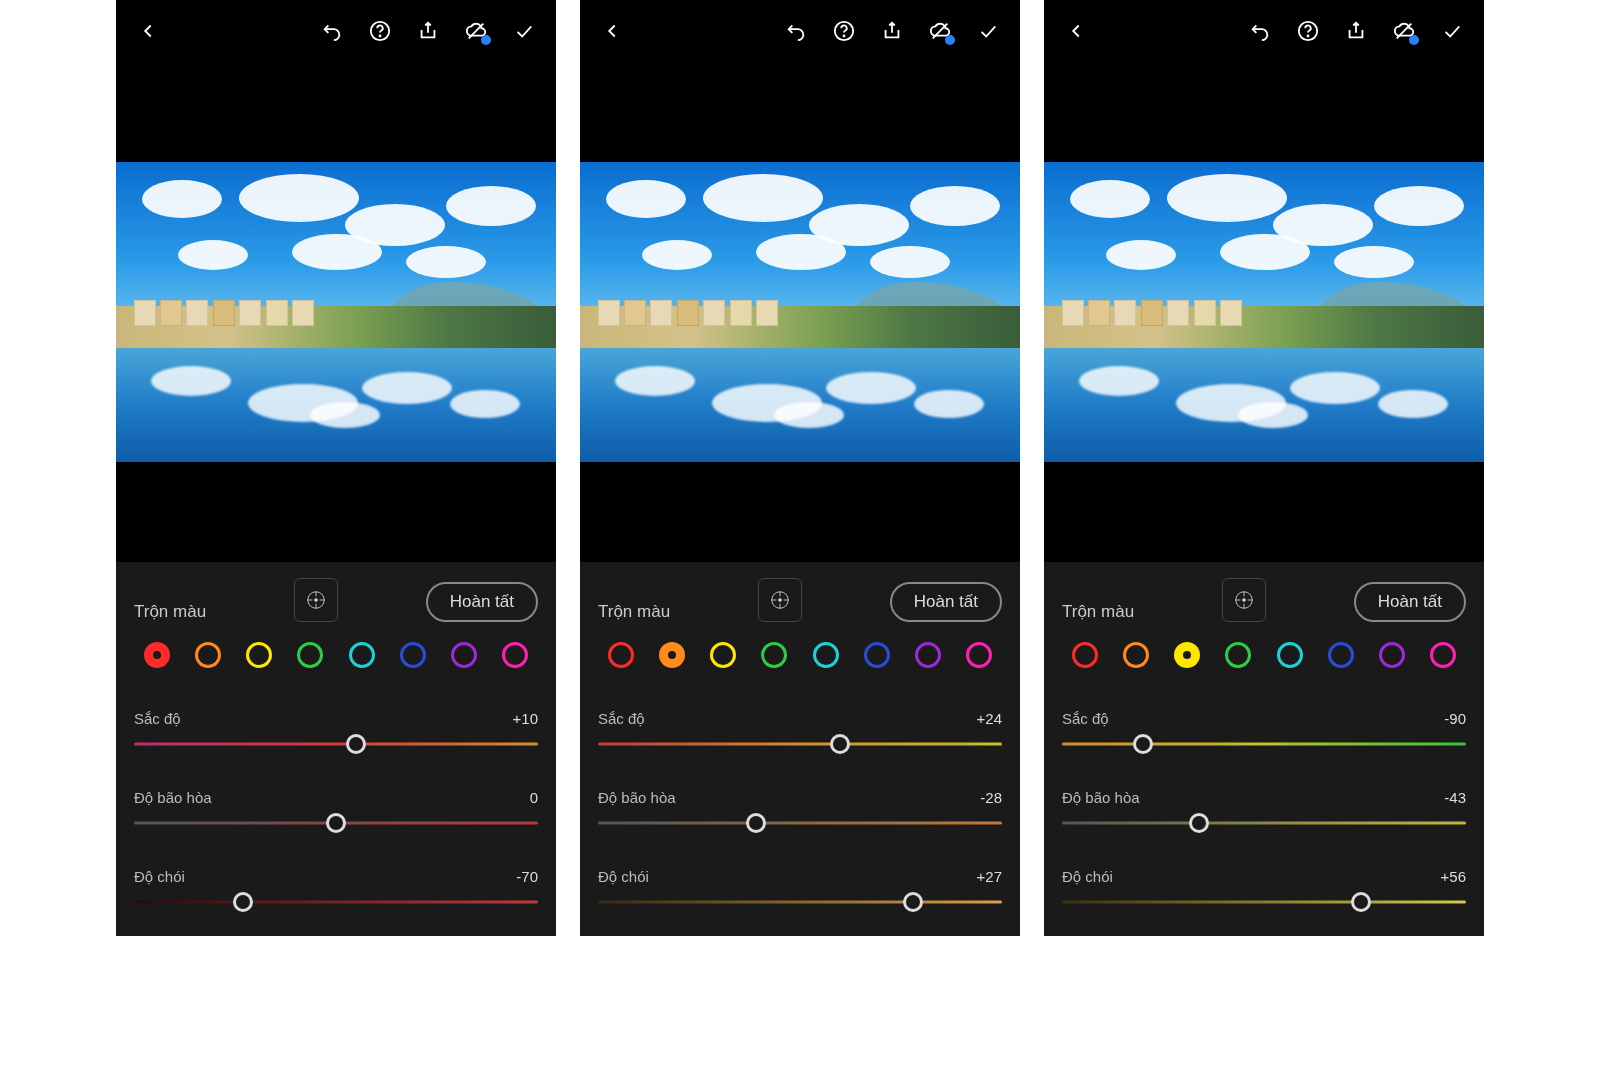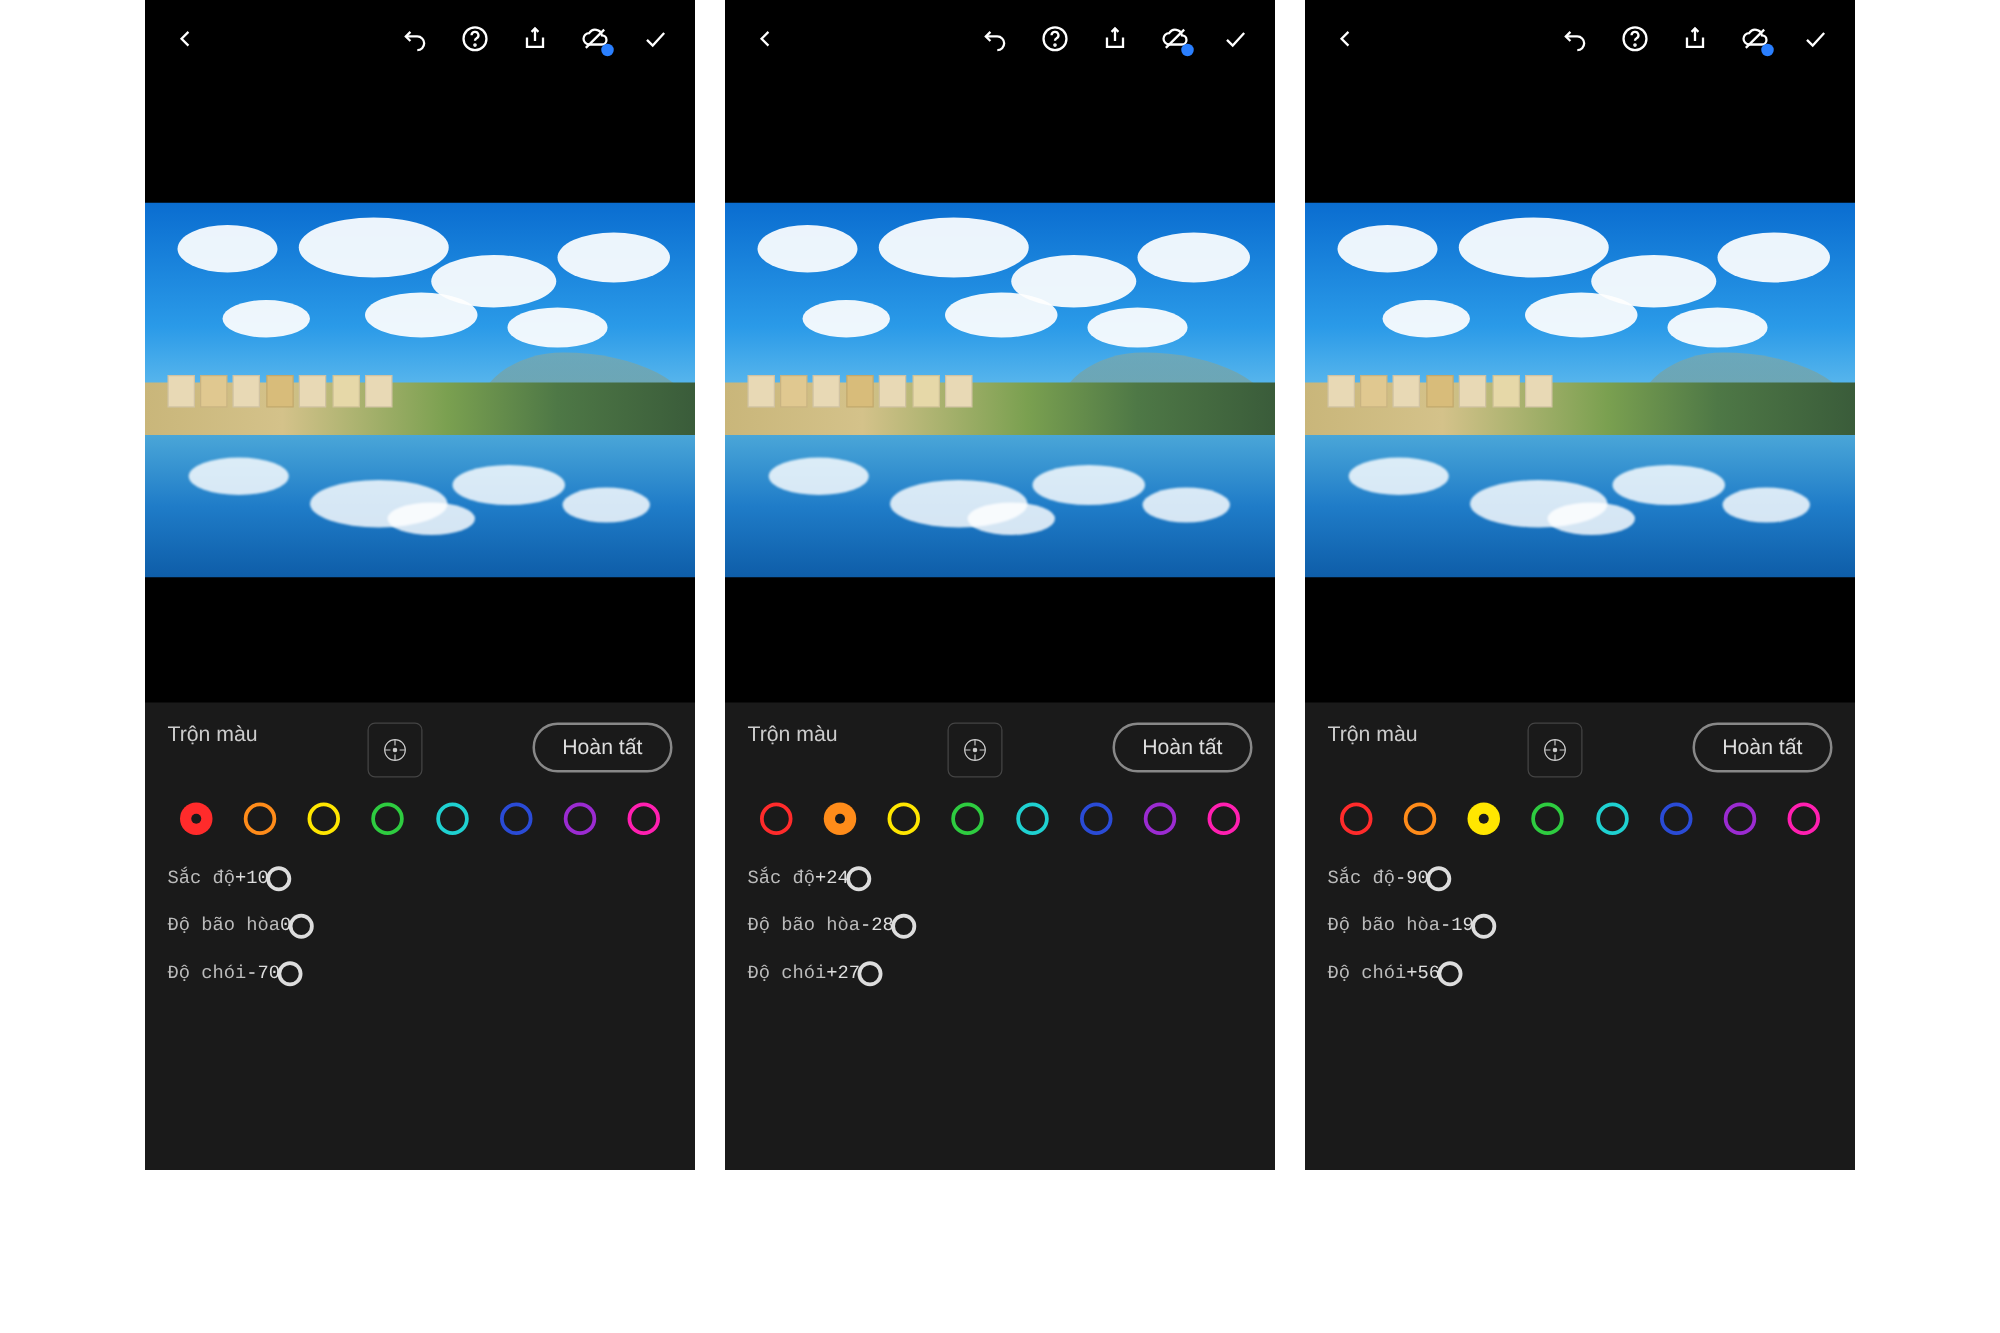--- a/index.html
+++ b/index.html
@@ -14,30 +14,30 @@
 .imgwrap { height: 500px; display: flex; align-items: center; justify-content: center; }
 .photo { width: 100%; height: 300px; position: relative; overflow: hidden; }
 .sky { position:absolute; inset:0; height: 55%; background: linear-gradient(to bottom, #0a6dd0 0%, #2a9ae8 60%, #6ac1ee 100%); }
 .cloud { position: absolute; background: #fff; border-radius: 50%; opacity: 0.92; filter: blur(0.5px); }
 .land { position: absolute; top: 48%; height: 14%; left: 0; right: 0; background: linear-gradient(to right, #c9b67a 0%, #d4c28a 25%, #7aa050 55%, #4e7846 75%, #3a5c3a 100%); }
 .hills { position: absolute; top: 40%; right: 0; width: 40%; height: 18%; background: linear-gradient(to top, #6a8a7a, #8fa895); border-radius: 40% 60% 0 0 / 100% 100% 0 0; opacity: 0.55; }
 .bldg { position: absolute; top: 46%; width: 22px; height: 26px; background: #e8d9b5; border: 1px solid rgba(0,0,0,0.1); }
 .water { position:absolute; top: 62%; bottom:0; left:0; right:0; background: linear-gradient(to bottom, #4aa6d8 0%, #1f7cc8 50%, #0e5da8 100%); }
 .wcloud { position: absolute; background: rgba(255,255,255,0.82); border-radius: 50%; filter: blur(1px); }
 .panel { flex: 1; background: #1a1a1a; padding: 16px 18px; display: flex; flex-direction: column; gap: 14px; }
-.prow { display: flex; align-items: flex-start; justify-content: space-between; gap: 12px; }
+.prow { display: flex; align-items: flex-end; justify-content: space-between; gap: 12px; }
 .ptitle { color: #ccc; font-size: 17px; }
 .picker-btn { width: 44px; height: 44px; border: 1px solid #444; border-radius: 6px; display: flex; align-items: center; justify-content: center; }
 .picker-btn svg { stroke: #ccc; fill: none; width: 22px; height: 22px; }
 .done-btn { border: 2px solid #888; border-radius: 22px; padding: 8px 22px; color: #ddd; font-size: 17px; font-weight: 500; }
 .swatches { display: flex; justify-content: space-between; padding: 6px 10px; }
 .swatch { width: 26px; height: 26px; border-radius: 50%; border: 3px solid; background: transparent; }
 .swatch.sel { border-width: 0; }
 .swatch.sel::after { content:''; display:block; width: 8px; height: 8px; border-radius: 50%; background: #1a1a1a; margin: 9px auto; }
-.slrow { display: flex; flex-direction: row; gap: 8px; margin-top: 6px; font-family: Liberation Mono, monospace; }
+.slrow { display: flex; flex-direction: column; gap: 8px; margin-top: 22px; }
 .sllabel { display: flex; justify-content: space-between; color: #bbb; font-size: 15px; }
 .slval { color: #ddd; text-align: right; }
 .track { position: relative; height: 18px; }
 .trackline { position: absolute; top: 50%; transform: translateY(-50%); left: 0; right: 0; height: 3px; border-radius: 2px; }
 .thumb { position: absolute; top: 50%; transform: translate(-50%, -50%); width: 20px; height: 20px; border: 3px solid #ddd; background: #1a1a1a; border-radius: 50%; }
 </style>
 </head>
 <body>
 
 <div class="phone">
@@ -395,21 +395,21 @@
         <span class="slval">-90</span>
       </div>
       <div class="track">
         <div class="trackline" style="background:linear-gradient(to right,#d88c2a,#bfc22a,#3ac23a)"></div>
         <div class="thumb" style="left:20%"></div>
       </div>
     </div>
     <div class="slrow">
       <div class="sllabel">
         <span>Độ bão hòa</span>
-        <span class="slval">-19</span>
+        <span class="slval">-43</span>
       </div>
       <div class="track">
         <div class="trackline" style="background:linear-gradient(to right,#555,#c2b83a)"></div>
         <div class="thumb" style="left:34%"></div>
       </div>
     </div>
     <div class="slrow">
       <div class="sllabel">
         <span>Độ chói</span>
         <span class="slval">+56</span>

